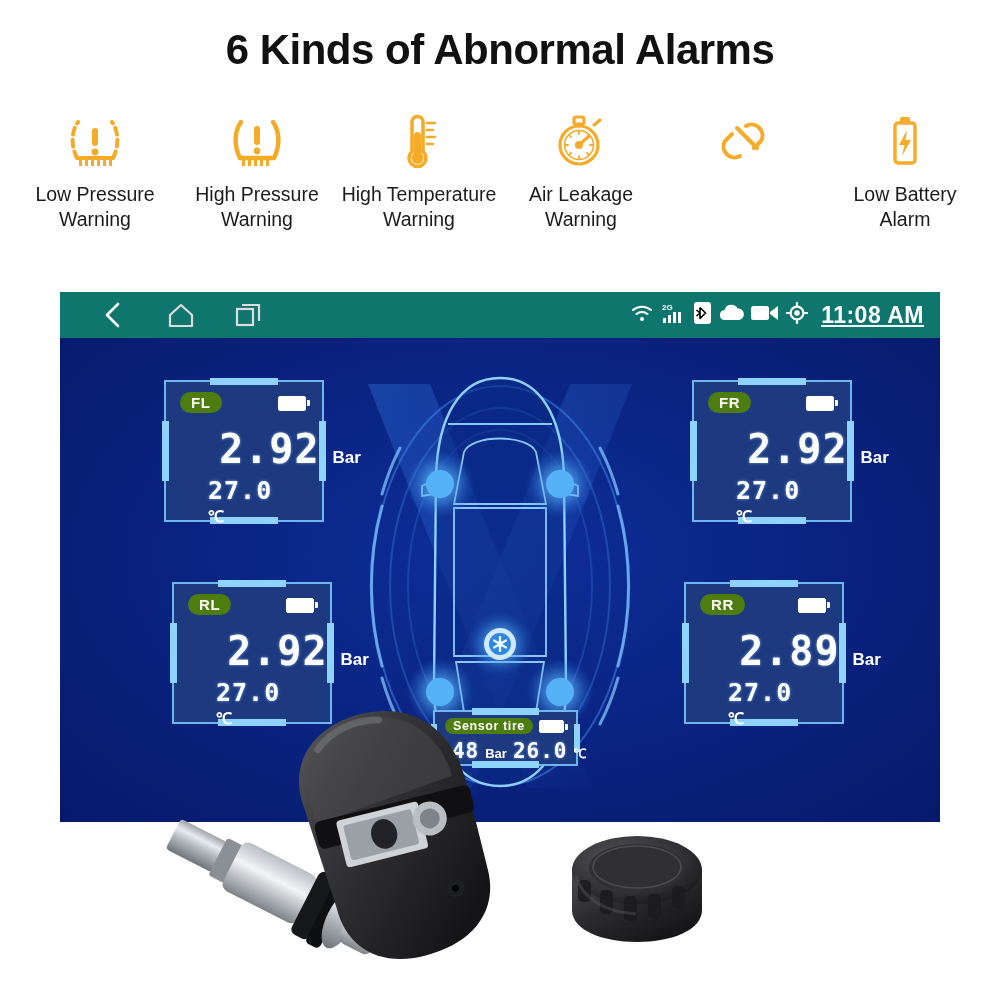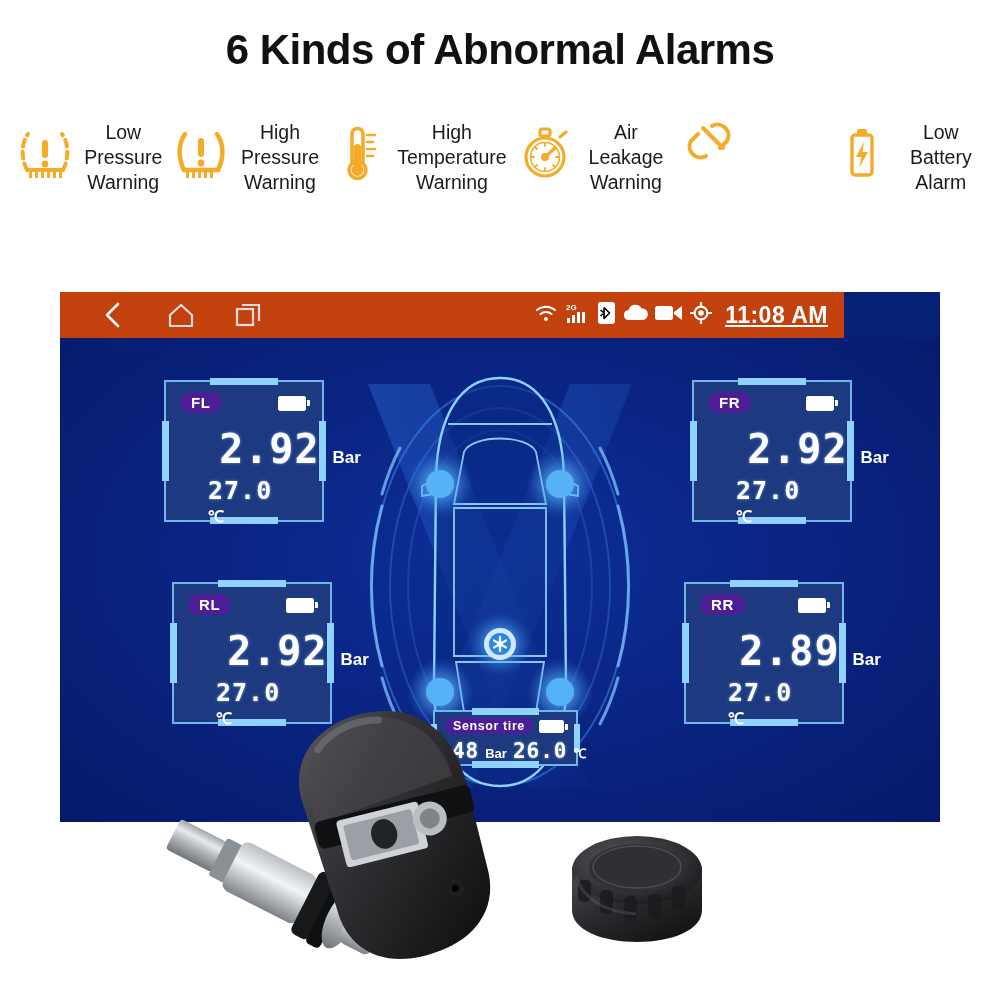--- a/index.html
+++ b/index.html
@@ -15,37 +15,37 @@
     text-align:center;
     font-size:42px;font-weight:bold;color:#111;
     letter-spacing:-0.5px;
   }
   
   .alarm-row{
     position:absolute;left:14px;top:110px;width:972px;height:140px;
     display:flex;justify-content:space-between;align-items:flex-start;
   }
   .alarm-item{
-    flex:1 1 0;display:flex;flex-direction:row;align-items:center;
+    flex:1 1 0;display:flex;flex-direction:column;align-items:center;
   }
   .alarm-icon{
     height:62px;width:76px;display:flex;align-items:center;justify-content:center;
   }
   .alarm-label{
     margin-top:10px;text-align:center;
     font-size:19.5px;line-height:25px;color:#1b1b1b;
     white-space:pre-line;
   }
   
   .device{
     position:absolute;left:60px;top:292px;width:880px;height:530px;
     background:#062075;overflow:hidden;
   }
   .statusbar{
-    position:absolute;left:0;top:0;width:784px;height:46px;background:#c2410c;
+    position:absolute;left:0;top:0;width:880px;height:46px;background:#0f766e;
     display:flex;align-items:center;
   }
   .nav-btns{display:flex;align-items:center;gap:38px;margin-left:38px;}
   .nav-btn{width:30px;height:30px;display:flex;align-items:center;justify-content:center;cursor:pointer;}
   .status-right{
     margin-left:auto;margin-right:16px;display:flex;align-items:center;gap:7px;
   }
   .clock{color:#fff;font-size:23px;font-weight:bold;margin-left:6px;letter-spacing:0.5px;text-decoration:underline;}
   .screen{
     position:absolute;left:0;top:46px;width:880px;height:484px;
@@ -58,21 +58,21 @@
     border:2px solid #6fb6ef;
     box-sizing:border-box;
   }
   .panel .edge{position:absolute;background:#8fd2fb;}
   .panel .edge.top{top:-4px;left:28%;width:44%;height:7px;}
   .panel .edge.bottom{bottom:-4px;left:28%;width:44%;height:7px;}
   .panel .edge.left{left:-4px;top:28%;height:44%;width:7px;}
   .panel .edge.right{right:-4px;top:28%;height:44%;width:7px;}
   .badge{
     position:absolute;left:14px;top:10px;
-    background:#4c1d95;color:#ffffff;
+    background:#4d7c0f;color:#ffffff;
     font-size:15px;font-weight:bold;
     border-radius:11px;padding:2px 11px;
     letter-spacing:0.6px;
   }
   .batt{
     position:absolute;right:16px;top:14px;
     width:26px;height:13px;border:1.5px solid #ffffff;border-radius:2px;background:#fff;
   }
   .batt:after{
     content:"";position:absolute;right:-5px;top:3px;width:3px;height:6px;background:#fff;border-radius:0 1px 1px 0;

